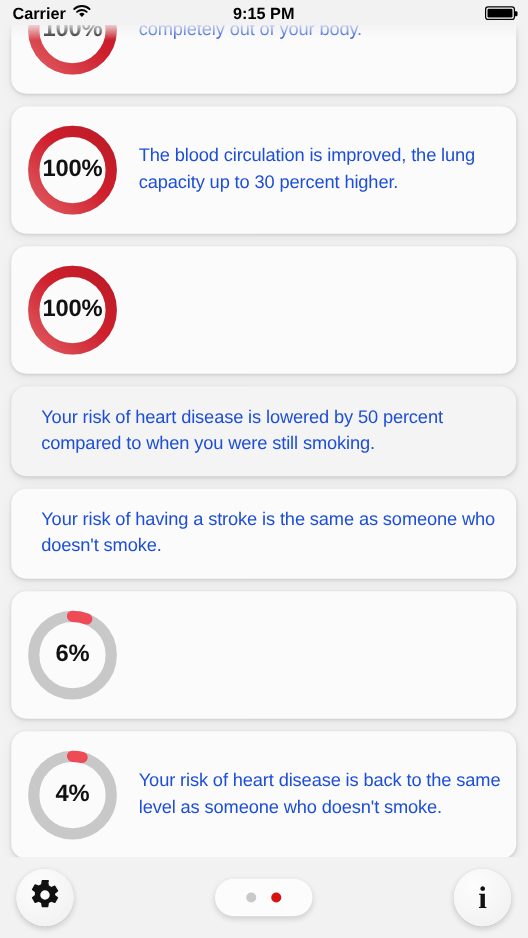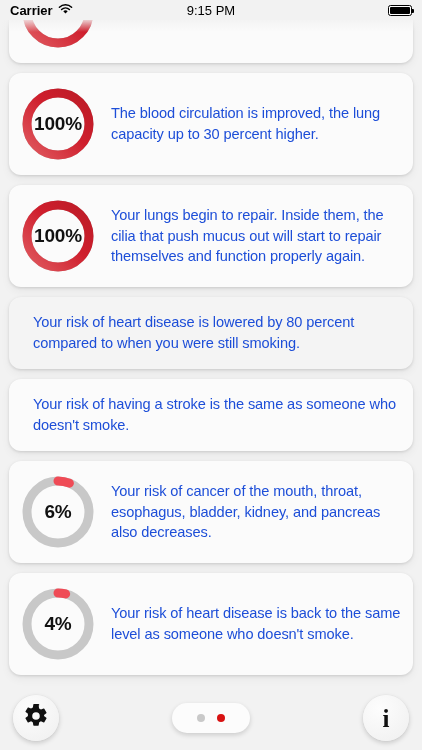--- a/index.html
+++ b/index.html
@@ -13,37 +13,37 @@
 
   
   .statusbar {
     position:absolute; top:0; left:0; width:422px; height:20px;
     display:flex; align-items:center; justify-content:space-between;
     padding:0 10px; z-index:30;
     background:#f2f2f2;
     font-size:13px; font-weight:bold; color:#000;
   }
   .sb-left { display:flex; align-items:flex-start; gap:5px; }
-  .sb-time { position:absolute; left:0; right:0; text-align:center; font-size:13px; font-weight:normal; }
+  .sb-time { position:absolute; left:0; right:0; text-align:center; font-size:13px; font-weight:bold; }
   .sb-right { display:flex; align-items:center; z-index:2; }
   .wifi { display:block; }
   .battery {
     width:24px; height:11px; border:1px solid #000; border-radius:2.5px;
     position:relative; padding:1px; background:#fff;
   }
   .battery i { display:block; width:100%; height:100%; background:#000; border-radius:1px; }
   .battery:after {
     content:""; position:absolute; right:-3px; top:3px;
     width:2px; height:4px; background:#000; border-radius:0 1px 1px 0;
   }
 
   
   .list {
     position:absolute; top:0; left:0; width:422px; height:686px;
-    padding:4px 9px; overflow:hidden;
+    padding:16px 9px; overflow:hidden;
   }
   .card {
     position:relative;
     background:#fbfbfb;
     border-radius:12px;
     box-shadow:0 1px 3px rgba(0,0,0,.13), 0 4px 10px rgba(0,0,0,.05);
     display:flex; align-items:center;
     padding:12px 12px 12px 10px;
     margin-bottom:10px;
     min-height:72px;
@@ -146,44 +146,42 @@
                   <stop offset="0%" stop-color="#e05a60"></stop>
                   <stop offset="55%" stop-color="#cf1f2d"></stop>
                   <stop offset="100%" stop-color="#bb1b26"></stop>
                 </linearGradient>
               </defs>
               <circle cx="39" cy="39" r="31" fill="none" stroke="#c8c8c8" stroke-width="9"></circle>
               <circle cx="39" cy="39" r="31" fill="none" stroke="url(#g2)" stroke-width="9" stroke-linecap="round" stroke-dasharray="194.77874452256717 0"></circle>
             </svg>
             <span class="ring-val">100%</span>
           </div>
-          <div class="card-text">Your lungs begin to repair. Inside them, the cilia that push mucus out will start to repair themselves and function properly again.</div>
         </div>
         <div class="card highlight">
-          <div class="card-text">Your risk of heart disease is lowered by 80 percent compared to when you were still smoking.</div>
+          <div class="card-text">Your risk of heart disease is lowered by 50 percent compared to when you were still smoking.</div>
         </div>
         <div class="card">
           <div class="card-text">Your risk of having a stroke is the same as someone who doesn't smoke.</div>
         </div>
         <div class="card">
           <div class="ring-wrap">
             <svg width="78" height="78" viewBox="0 0 78 78">
               <defs>
                 <linearGradient id="g5" x1="0" y1="0" x2="1" y2="1">
                   <stop offset="0%" stop-color="#ef4b56"></stop>
                   <stop offset="55%" stop-color="#ef4b56"></stop>
                   <stop offset="100%" stop-color="#ef4b56"></stop>
                 </linearGradient>
               </defs>
               <circle cx="39" cy="39" r="31" fill="none" stroke="#c8c8c8" stroke-width="9"></circle>
               <circle cx="39" cy="39" r="31" fill="none" stroke="url(#g5)" stroke-width="9" stroke-linecap="round" stroke-dasharray="11.68672467135403 183.09201985121314"></circle>
             </svg>
             <span class="ring-val">6%</span>
           </div>
-          <div class="card-text">Your risk of cancer of the mouth, throat, esophagus, bladder, kidney, and pancreas also decreases.</div>
         </div>
         <div class="card">
           <div class="ring-wrap">
             <svg width="78" height="78" viewBox="0 0 78 78">
               <defs>
                 <linearGradient id="g6" x1="0" y1="0" x2="1" y2="1">
                   <stop offset="0%" stop-color="#ef4b56"></stop>
                   <stop offset="55%" stop-color="#ef4b56"></stop>
                   <stop offset="100%" stop-color="#ef4b56"></stop>
                 </linearGradient>

